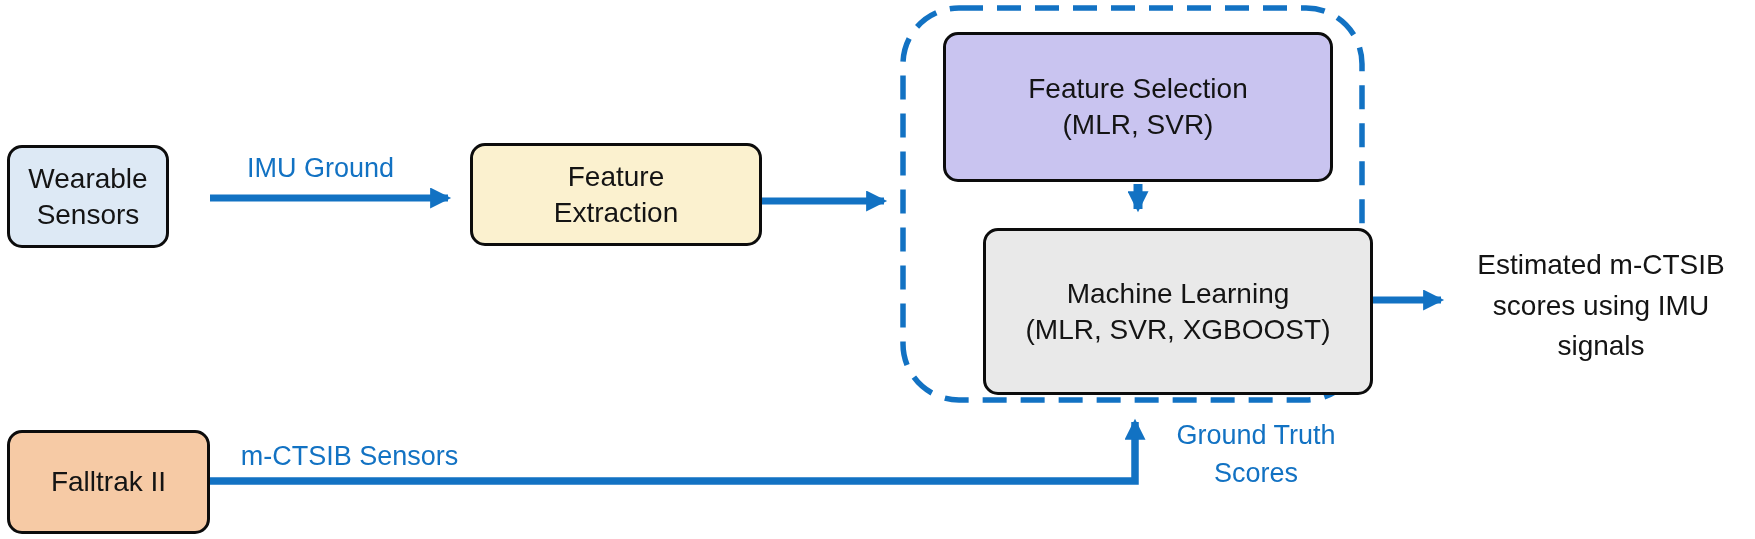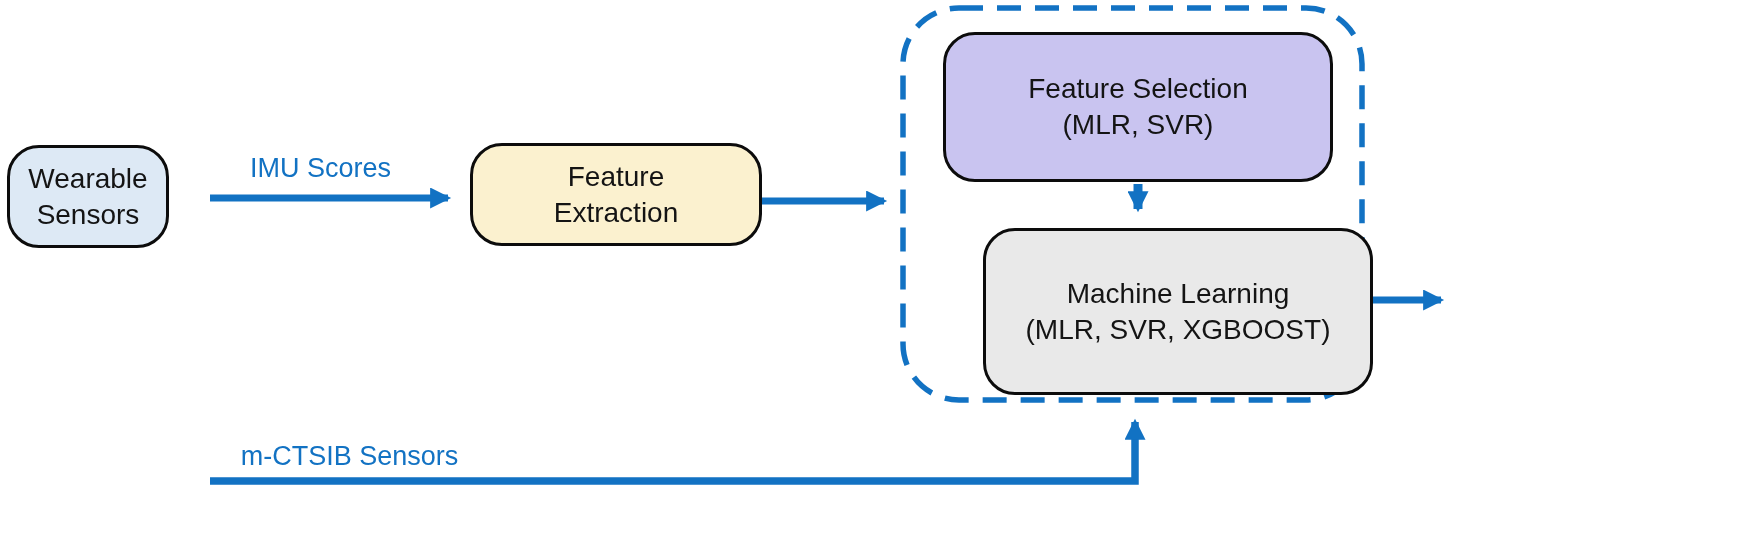--- a/index.html
+++ b/index.html
@@ -24,21 +24,21 @@
   #connectors{position:absolute;left:0;top:0;width:1755px;height:539px;z-index:1;}
   .arrow{stroke:var(--arrow-blue);fill:none;stroke-linecap:butt;}
   .dashed-group{stroke:var(--arrow-blue);fill:none;}
   #ah path{fill:var(--arrow-blue);}
   .node{
     position:absolute;z-index:2;
     box-sizing:border-box;
     display:flex;align-items:center;justify-content:center;
     text-align:center;
     border:3.5px solid var(--box-border);
-    border-radius:32px;
+    border-radius:15px;
     font-size:28px;line-height:1.28;
     color:var(--text-black);
   }
   .node span{white-space:pre-line;}
   .node-wearable{left:7px;top:145px;width:162px;height:103px;background:var(--wearable-fill);}
   .node-extraction{left:470px;top:143px;width:292px;height:103px;background:var(--extraction-fill);}
   .node-selection{left:943px;top:32px;width:390px;height:150px;background:var(--selection-fill);}
   .node-ml{left:943px;top:228px;width:390px;height:167px;background:var(--ml-fill);margin-left:40px;}
   .node-falltrak{left:7px;top:430px;width:203px;height:104px;background:var(--falltrak-fill);}
   .edge-label{
@@ -96,20 +96,25 @@
   <div class="node node-selection">
     <span>Feature Selection
 (MLR, SVR)</span>
   </div>
 
   <div class="node node-ml">
     <span>Machine Learning
 (MLR, SVR, XGBOOST)</span>
   </div>
 
+  <div class="node node-falltrak">
+    <span>Falltrak II</span>
+  </div>
 
-  <div class="edge-label label-imu">IMU Scores</div>
+  <div class="edge-label label-imu">IMU Ground</div>
 
   <div class="edge-label label-mctsib">m-CTSIB Sensors</div>
 
+  <div class="edge-label label-ground-truth">Ground Truth Scores</div>
 
+  <div class="output-text">Estimated m-CTSIB scores using IMU signals</div>
 
 </div>
 
 </body></html>

